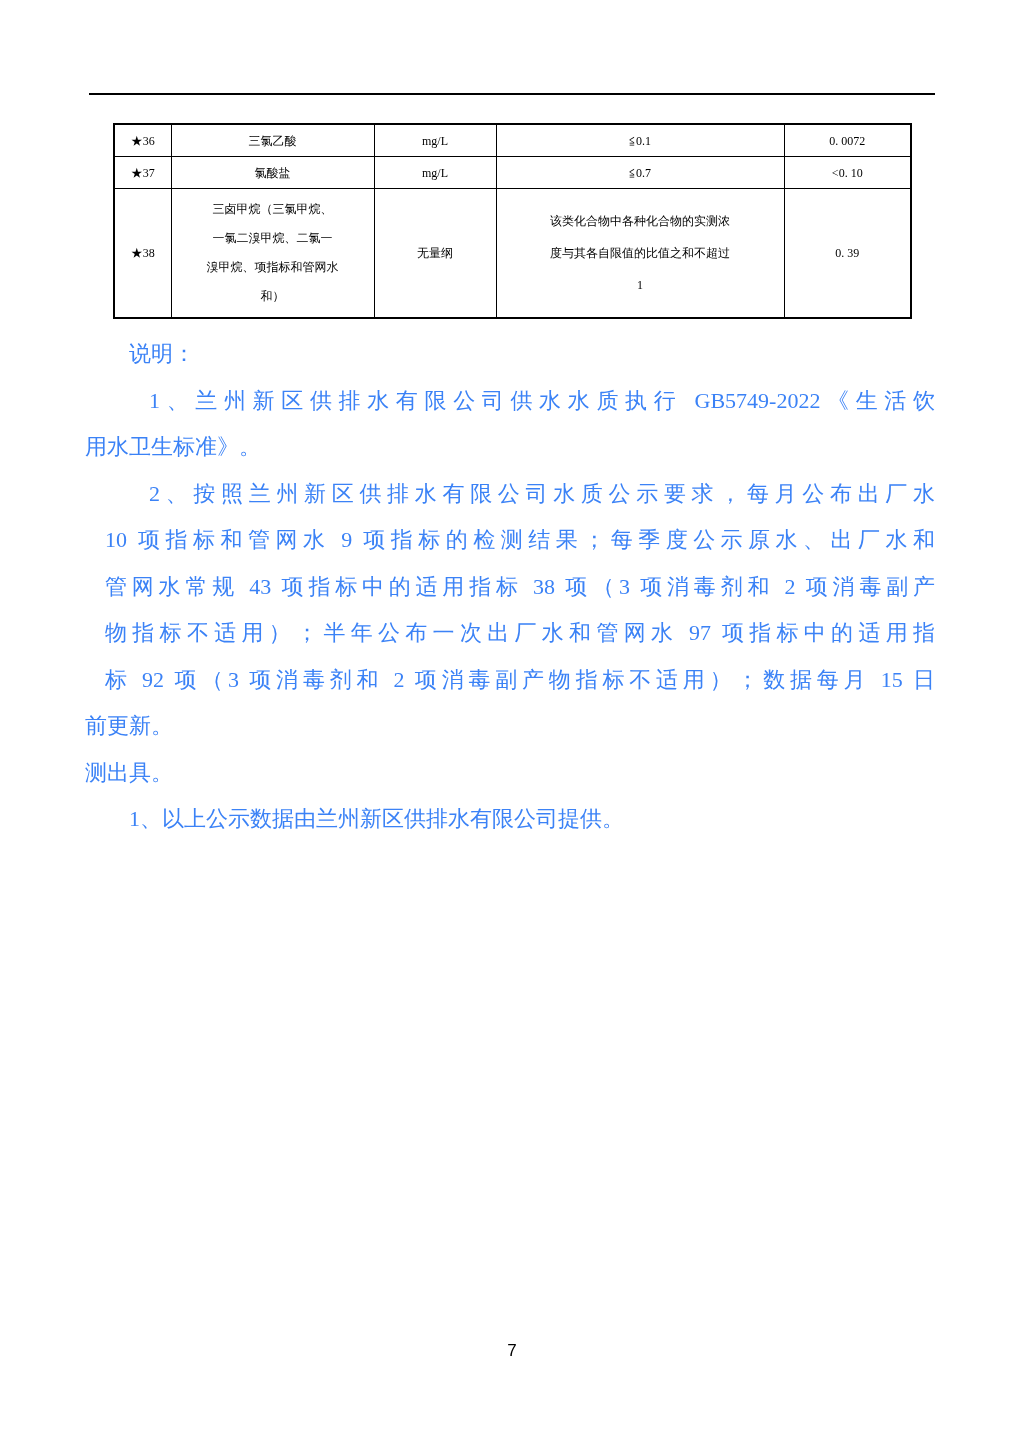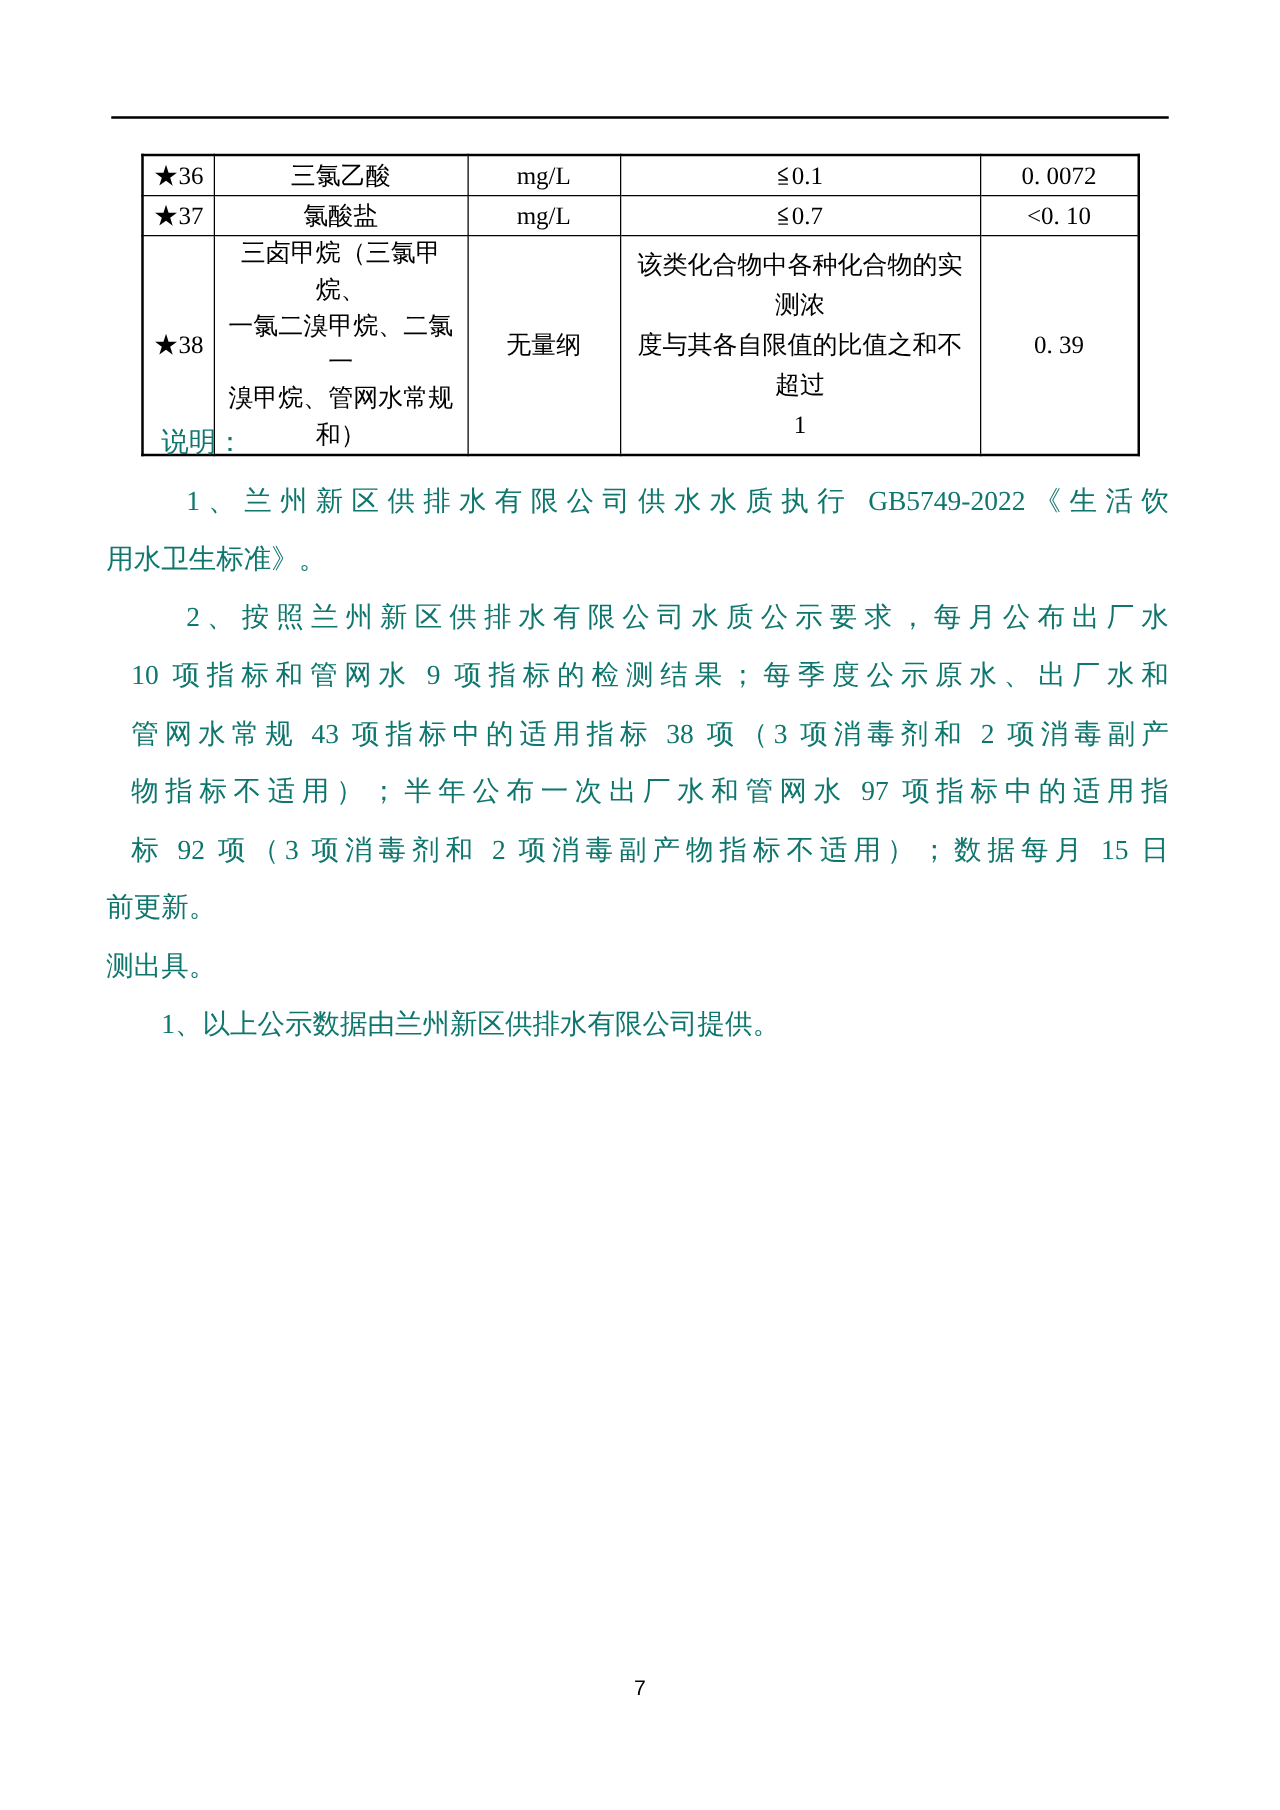--- a/index.html
+++ b/index.html
@@ -21,21 +21,21 @@
     background: #000000;
   }
   table.wq-table {
     position: absolute;
     left: 113px;
     top: 123px;
     width: 797px;
     border-collapse: collapse;
     table-layout: fixed;
     border: 2px solid #000000;
-    font-size: 20px;
+    font-size: 12px;
     color: #000000;
     padding-left: 17px;
   }
   table.wq-table td {
     border: 1px solid #000000;
     text-align: center;
     vertical-align: middle;
     padding: 0 4px;
     line-height: 30px;
     overflow: hidden;
@@ -44,21 +44,21 @@
   tr.r-big td { height: 128px; }
   tr.r-big td.name-cell div { line-height: 29px; }
   tr.r-big td.limit-cell div { line-height: 32px; text-align: center; }
   .notes {
     position: absolute;
     left: 85px;
     top: 331px;
     width: 850px;
     font-size: 22px;
     line-height: 46.5px;
-    color: #0f766e;
+    color: #3b82f6;
   }
   .ln { white-space: nowrap; }
   .ind { text-indent: 44px; }
   .full { text-align: justify; text-align-last: justify; white-space: normal; margin-left: 20px; }
   .pageno {
     position: absolute;
     left: 0;
     top: 1341px;
     width: 100%;
     text-align: center;
@@ -95,21 +95,21 @@
         <td>氯酸盐</td>
         <td>mg/L</td>
         <td>≦0.7</td>
         <td>&lt;0. 10</td>
       </tr>
       <tr class="r-big">
         <td>★38</td>
         <td class="name-cell">
           <div>三卤甲烷（三氯甲烷、</div>
           <div>一氯二溴甲烷、二氯一</div>
-          <div>溴甲烷、管网水常规</div>
+          <div>溴甲烷、项指标和管网水</div>
           <div>和）</div>
         </td>
         <td>无量纲</td>
         <td class="limit-cell">
           <div>该类化合物中各种化合物的实测浓</div>
           <div>度与其各自限值的比值之和不超过</div>
           <div>1</div>
         </td>
         <td>0. 39</td>
       </tr>

